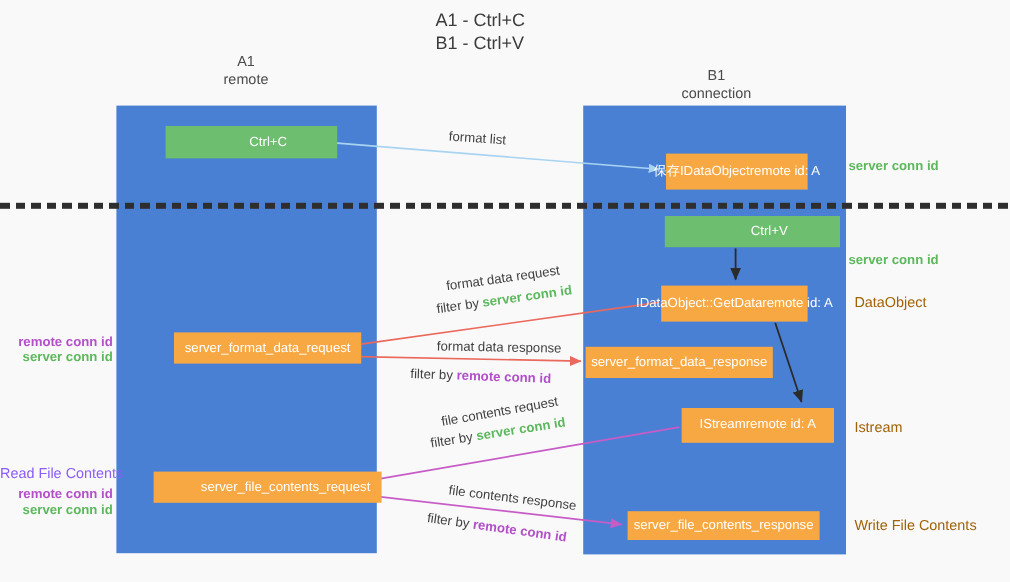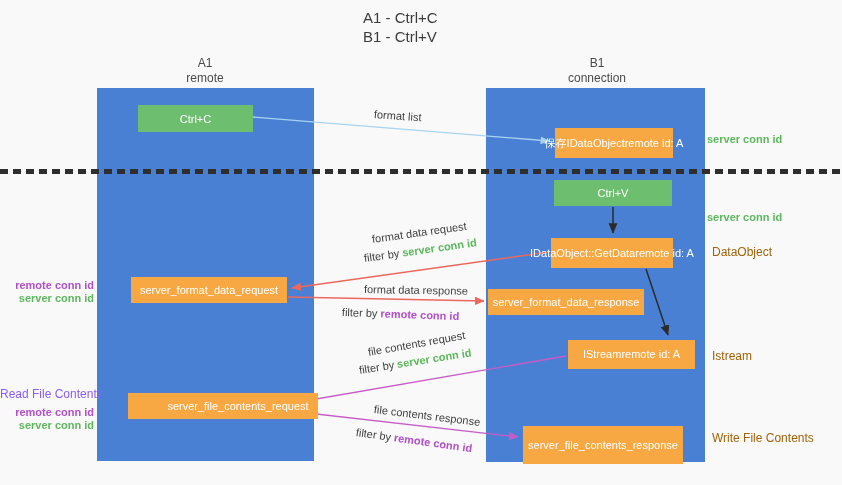--- a/index.html
+++ b/index.html
@@ -1,47 +1,47 @@
 <!DOCTYPE html>
 <html><head>
 <meta charset="utf-8">
 <style>
   html,body { margin:0; padding:0; background:#f9f9f9; font-family:"Liberation Sans", sans-serif; }
   .canvas { position:relative; width:842px; height:485px; background:#f9f9f9; overflow:hidden; }
 
   .title { position:absolute; left:363px; top:8px; font-size:15px; color:#3c3c3c; line-height:19px; }
 
   .hdr { position:absolute; width:100px; text-align:center; font-size:12px; color:#4a4a4a; line-height:15px; }
-  .hdr-a1 { left:155px; top:56px; }
+  .hdr-a1 { left:155px; top:44px; }
   .hdr-b1 { left:547px; top:56px; }
 
   .lane { position:absolute; background:#4a80d4; }
   .lane-left  { left:97px;  top:88px; width:217px; height:373px; }
   .lane-right { left:486px; top:88px; width:219px; height:374px; }
 
   .divider { position:absolute; left:0; top:169px; width:842px; height:5px;
              background:repeating-linear-gradient(to right, #2e2e2e 0 8px, rgba(0,0,0,0) 8px 13px); }
 
   .arrows { position:absolute; left:0; top:0; width:842px; height:485px; pointer-events:none; }
 
   .box { position:absolute; color:#ffffff; text-align:center; font-size:11px; white-space:nowrap; }
-  .green  { background:#6dbe6e; }
+  .green  { background:#6dbe6e;padding-left:28px; }
   .orange { background:#f7a843; }
   .oneline { display:flex; align-items:center; justify-content:center; }
   .twoline { display:flex; flex-direction:row; align-items:center; justify-content:center; line-height:13px; }
 
   .b-ctrlc   { left:138px; top:105px; width:115px; height:27px; }
   .b-saveobj { left:555px; top:128px; width:118px; height:30px; }
   .b-ctrlv   { left:554px; top:180px; width:118px; height:26px; }
   .b-getdata { left:551px; top:238px; width:122px; height:30px; }
-  .b-fmtreq  { left:131px; top:277px; width:156px; height:26px; }
+  .b-fmtreq  { left:145px; top:277px; width:156px; height:26px; }
   .b-fmtres  { left:488px; top:289px; width:156px; height:26px; }
   .b-istream { left:568px; top:340px; width:127px; height:29px; }
   .b-filereq { left:128px; top:393px; width:160px; height:26px;padding-left:30px; }
-  .b-fileres { left:523px; top:426px; width:160px; height:38px; }
+  .b-fileres { left:523px; top:426px; width:160px; height:24px; }
 
   .side { position:absolute; font-size:11px; white-space:nowrap; }
   .dark { color:#a16207; font-size:12px; }
   .bg { color:#5cb85c; font-weight:bold; }
   .bp { color:#b34fc9; font-weight:bold; }
 
   .s-servertop { left:707px; top:133px; }
   .s-servermid { left:707px; top:211px; }
   .s-dataobject { left:712px; top:245px; }
   .s-istream { left:712px; top:349px; }

